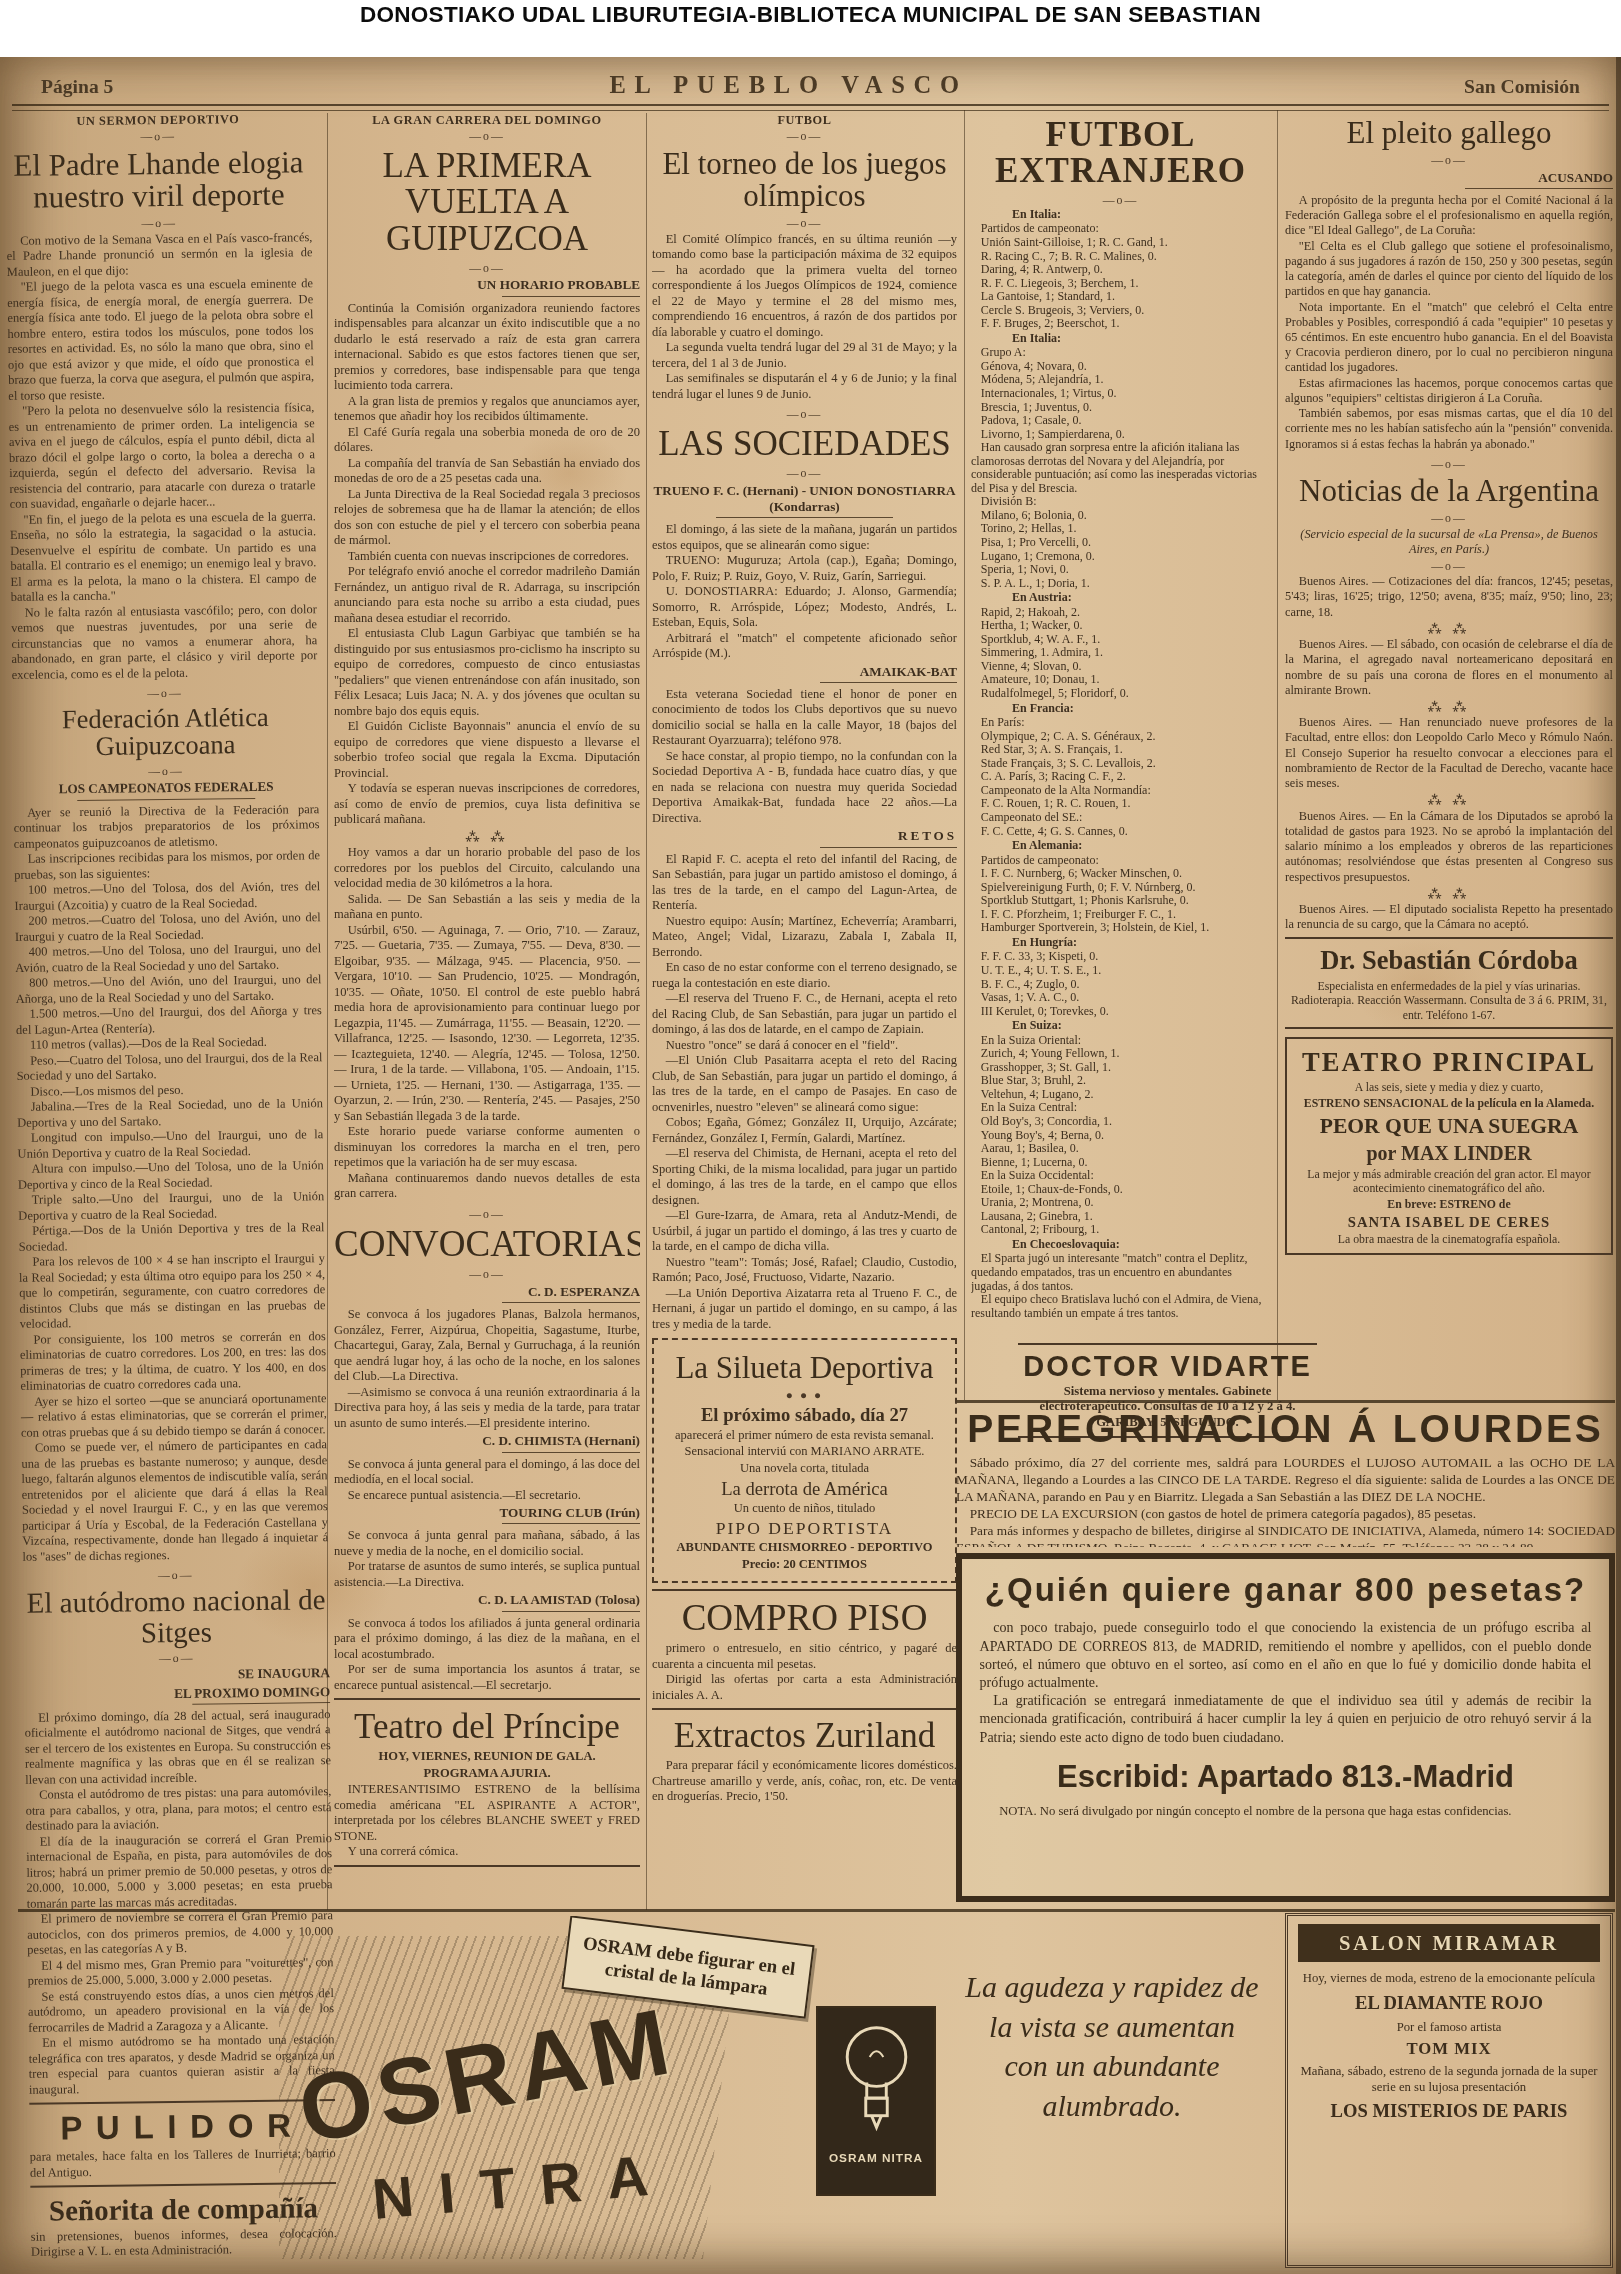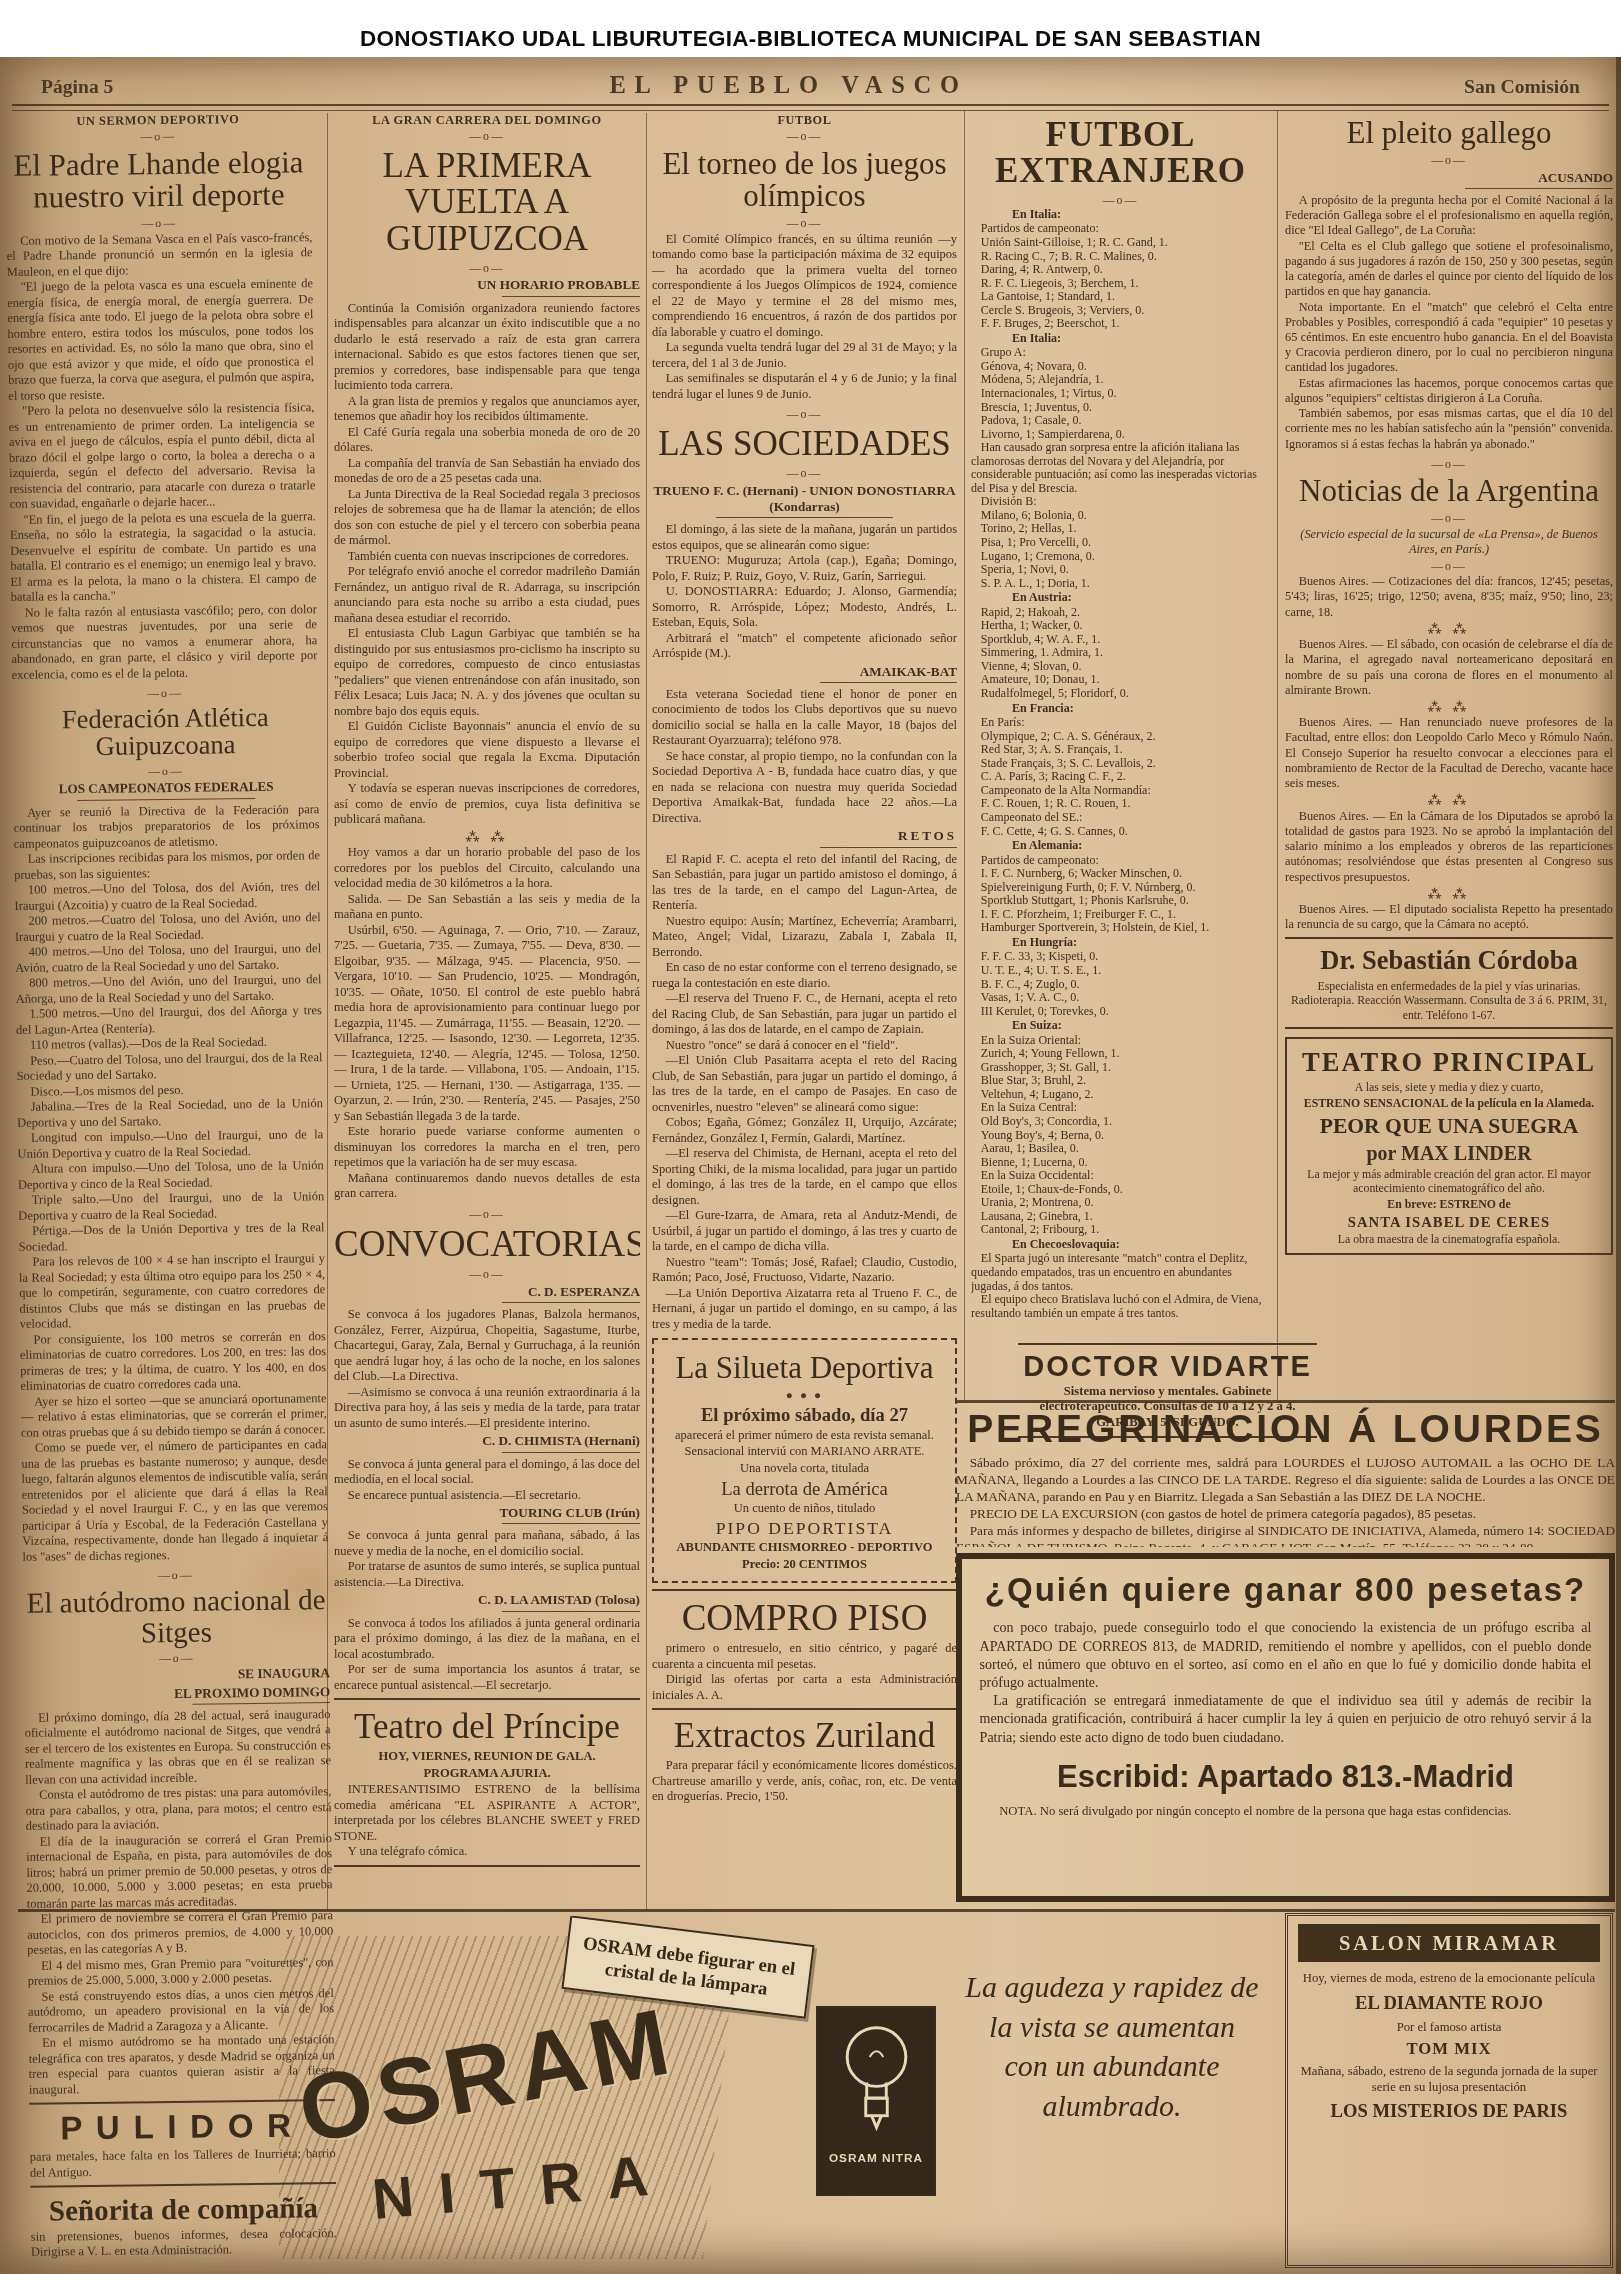--- a/index.html
+++ b/index.html
@@ -1,20 +1,20 @@
 <!DOCTYPE html>
 <html><head>
 <meta charset="utf-8">
 <style>
   html,body{margin:0;padding:0;}
   body{width:1621px;font-family:"Liberation Serif",serif;}
   .page{position:relative;width:1621px;height:2275px;background:#fff;overflow:hidden;}
   .scan-banner{position:absolute;top:0;left:0;width:100%;height:57px;background:#fff;
     text-align:center;font-family:"Liberation Sans",sans-serif;font-weight:bold;
-    font-size:22.5px;color:#0c0c0c;padding-top:26px;box-sizing:border-box;letter-spacing:0.3px;}
+    font-size:22.5px;color:#0c0c0c;padding-top:2px;box-sizing:border-box;letter-spacing:0.3px;}
   .paper{position:absolute;top:57px;left:0;width:1621px;height:2218px;
     background:linear-gradient(90deg,#c6a67c,#d6b78f 28%,#dec49e 62%,#d2b188);
     box-shadow:inset 27.4px 0 54px rgba(70,45,18,.38),inset -17.6px 0 39px rgba(70,45,18,.30),inset 0 -17.6px 34px rgba(70,45,18,.22);}
   .stain{position:absolute;border-radius:50%;pointer-events:none;}
   .masthead{position:absolute;top:71px;left:41px;right:41px;display:flex;
     justify-content:space-between;align-items:baseline;color:#4b3a25;}
   .mast-page{font-size:19.6px;font-weight:bold;}
   .mast-title{font-size:24.5px;font-weight:bold;letter-spacing:8.8px;}
   .mast-city{font-size:19.6px;font-weight:bold;}
   .mast-rule{position:absolute;top:104px;left:11.8px;right:11.8px;height:3.9px;
@@ -238,21 +238,21 @@
           <p class="para">Se convoca á todos los afiliados á junta general ordinaria para el próximo domingo, á las diez de la mañana, en el local acostumbrado.</p>
           <p class="para">Por ser de suma importancia los asuntos á tratar, se encarece puntual asistencal.—El secretarjo.</p>
         </div>
     </section>
     <section class="art toprule2 botrule2" style="padding:4.9px 0 5.9px;">
       <h1 class="hl hl-36">Teatro del Príncipe</h1>
       <p class="para-c" style="font-weight:bold;">HOY, VIERNES, REUNION DE GALA.</p>
       <p class="para-c" style="font-weight:bold;">PROGRAMA AJURIA.</p>
       <div>
           <p class="para">INTERESANTISIMO ESTRENO de la bellísima comedia américana "EL ASPIRANTE A ACTOR", interpretada por los célebres BLANCHE SWEET y FRED STONE.</p>
-          <p class="para">Y una telégrafo cómica.</p>
+          <p class="para">Y una correrá cómica.</p>
         </div>
     </section>
   </div>
 
   <div class="col" id="col3">
     <section class="art">
       <p class="kicker">FUTBOL</p>
       <div class="orn">—o—</div>
       <h1 class="hl hl-32">El torneo de los juegos olímpicos</h1>
       <div class="orn">—o—</div>

